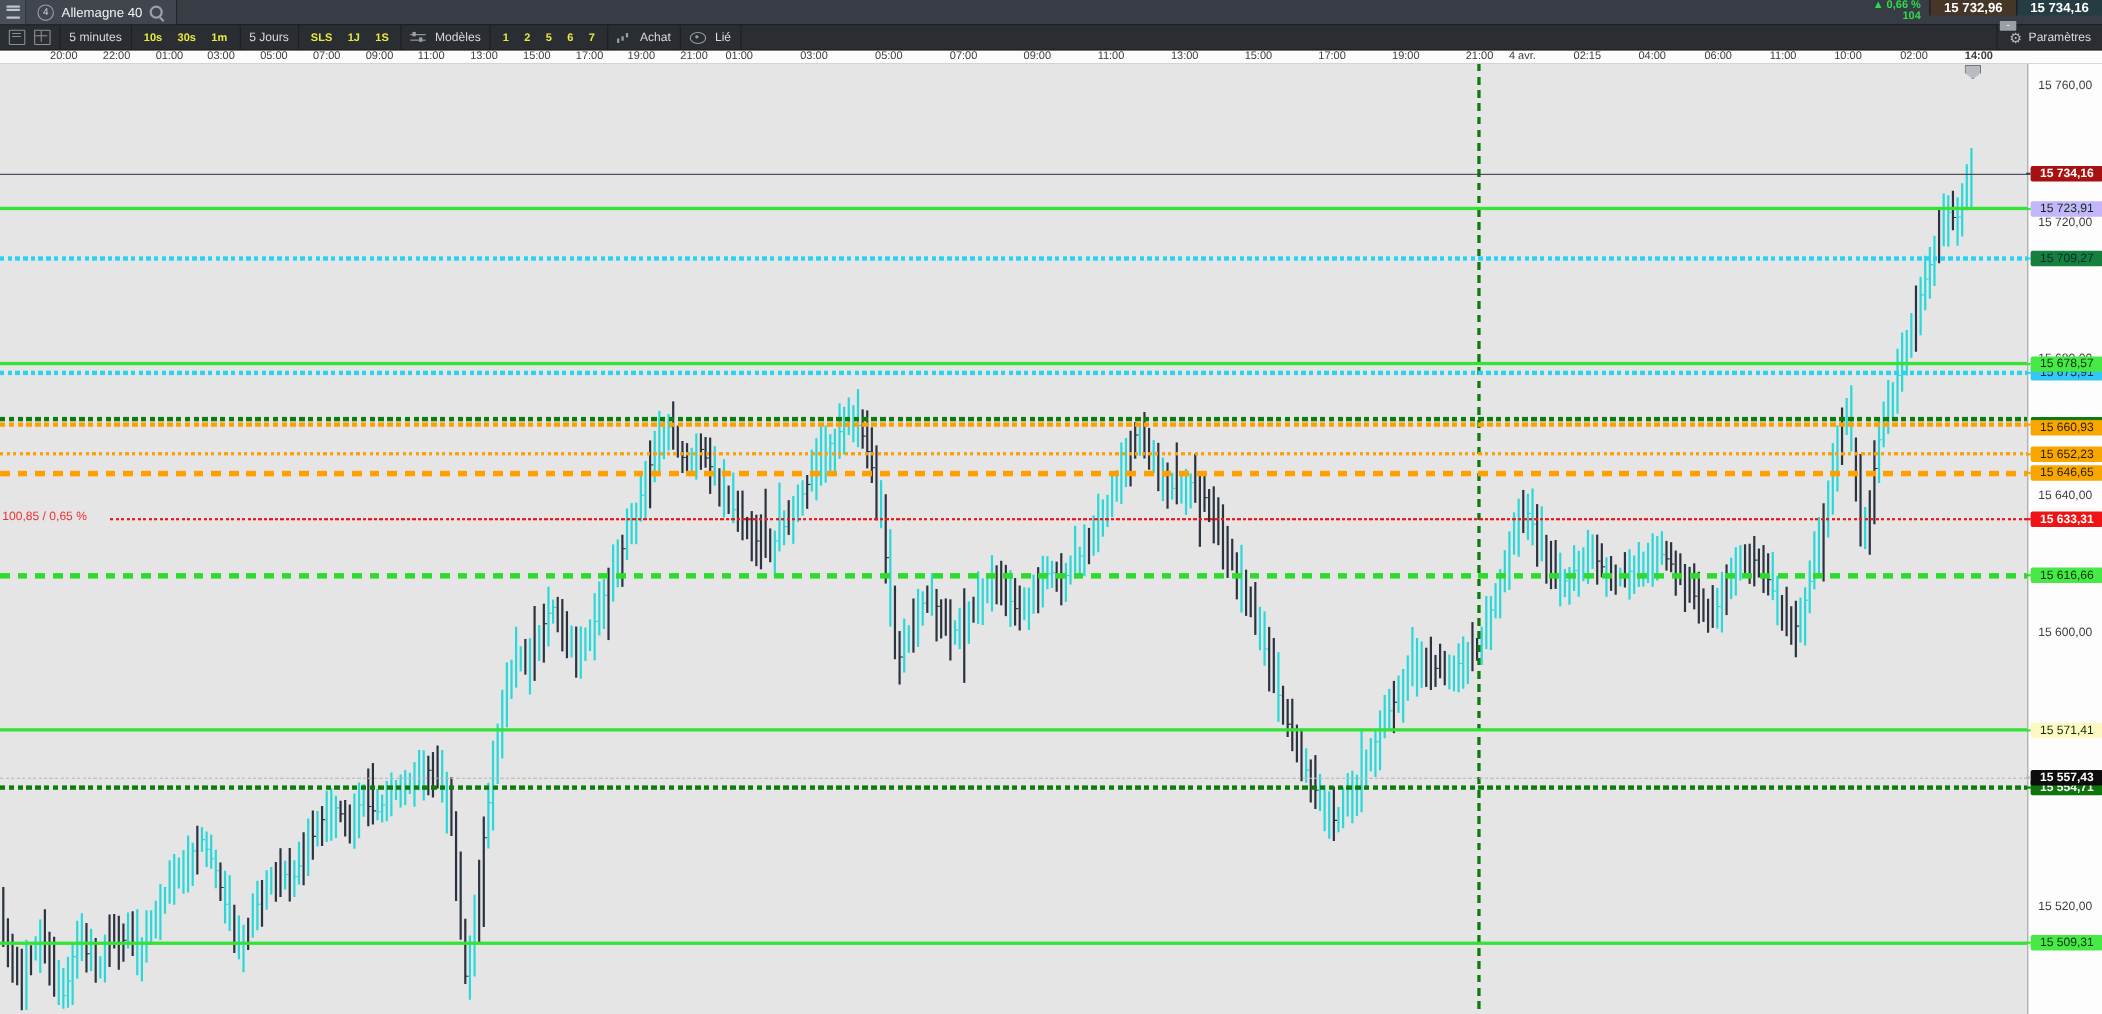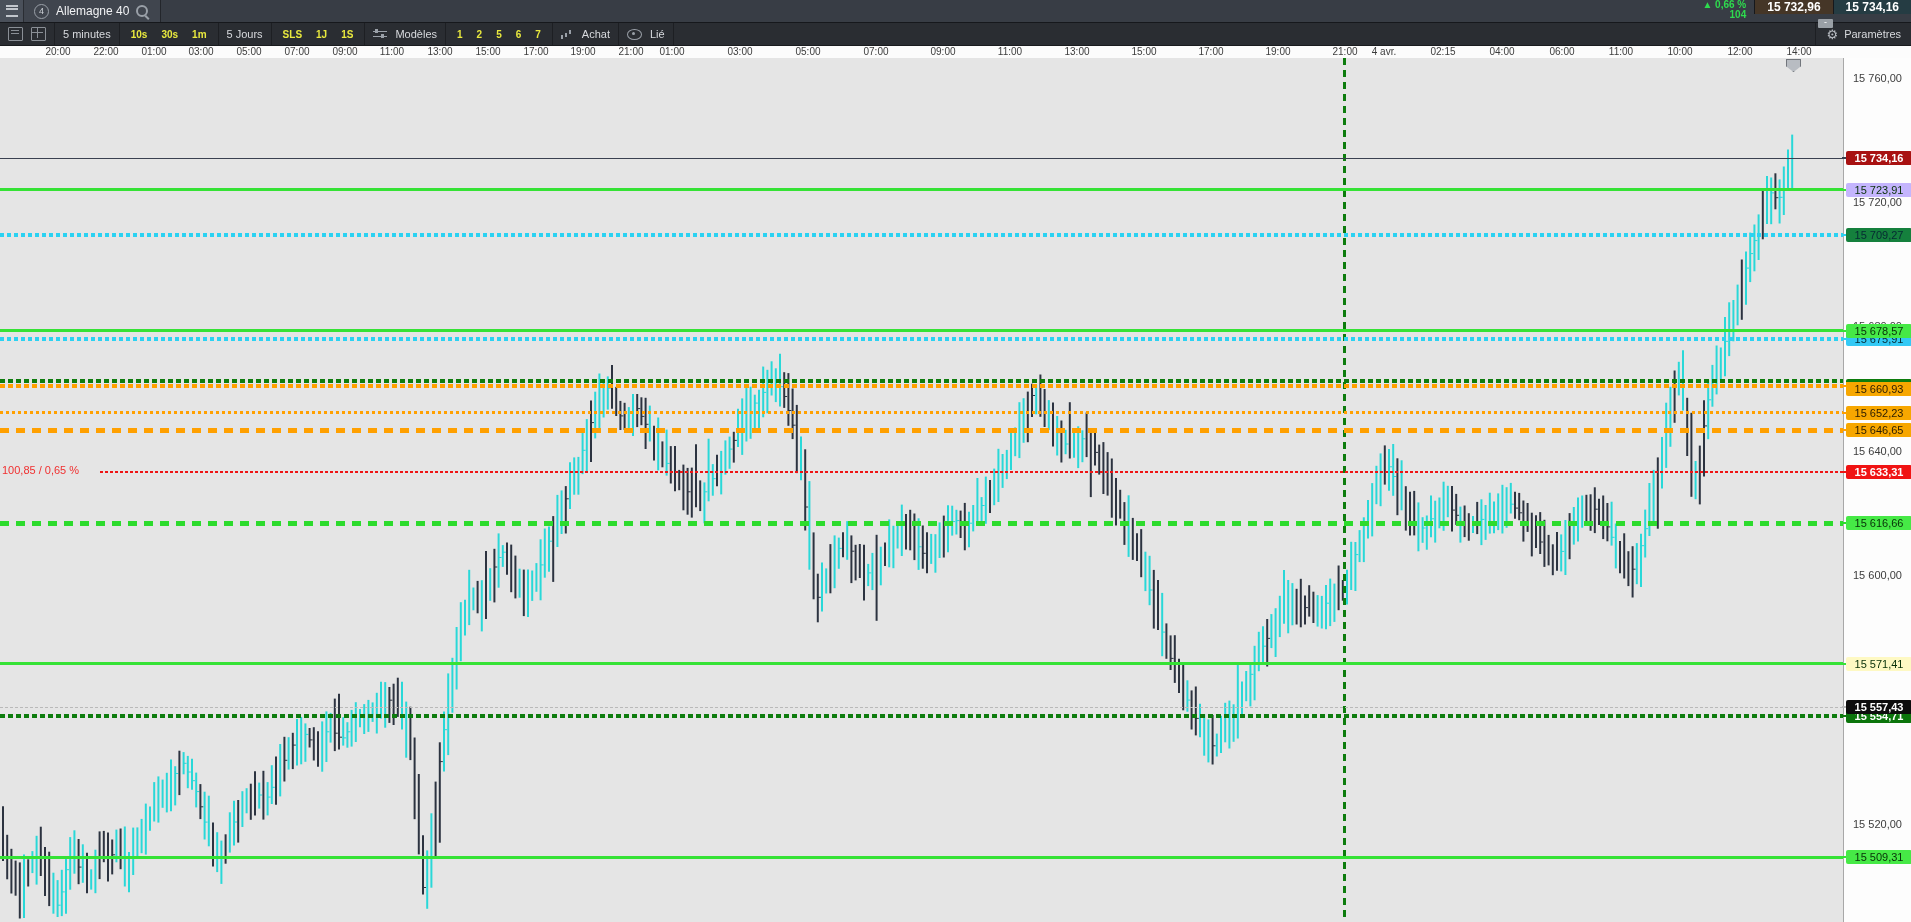--- a/index.html
+++ b/index.html
@@ -156,22 +156,22 @@
     <span class="tlab" style="left: 1144px;">15:00</span>
     <span class="tlab" style="left: 1211px;">17:00</span>
     <span class="tlab" style="left: 1278px;">19:00</span>
     <span class="tlab" style="left: 1345px;">21:00</span>
     <span class="tlab" style="left: 1384px;">4 avr.</span>
     <span class="tlab" style="left: 1443px;">02:15</span>
     <span class="tlab" style="left: 1502px;">04:00</span>
     <span class="tlab" style="left: 1562px;">06:00</span>
     <span class="tlab" style="left: 1621px;">11:00</span>
     <span class="tlab" style="left: 1680px;">10:00</span>
-    <span class="tlab" style="left: 1740px;">12:00</span>
-    <span class="tlab" style="left: 1799px;">14:00</span>
+    <span class="tlab" style="left: 1740px;">02:00</span>
+    <span class="tlab" style="left: 1799px; font-weight: bold;">14:00</span>
   </div>
 
 <div id="chart">
   <svg id="plotsvg" width="1843" height="864">
       <line x1="3.0" y1="748.3" x2="3.0" y2="802.9" stroke="#2c3340" stroke-width="2"></line>
       <line x1="7.2" y1="776.8" x2="7.2" y2="821.3" stroke="#2c3340" stroke-width="2"></line>
       <line x1="11.4" y1="790.8" x2="11.4" y2="835.5" stroke="#2c3340" stroke-width="2"></line>
       <line x1="15.6" y1="802.6" x2="15.6" y2="837.7" stroke="#2c3340" stroke-width="2"></line>
       <line x1="19.8" y1="804.4" x2="19.8" y2="860.5" stroke="#2c3340" stroke-width="2"></line>
       <line x1="24.0" y1="796.4" x2="24.0" y2="860.1" stroke="#29d8d8" stroke-width="2"></line>

